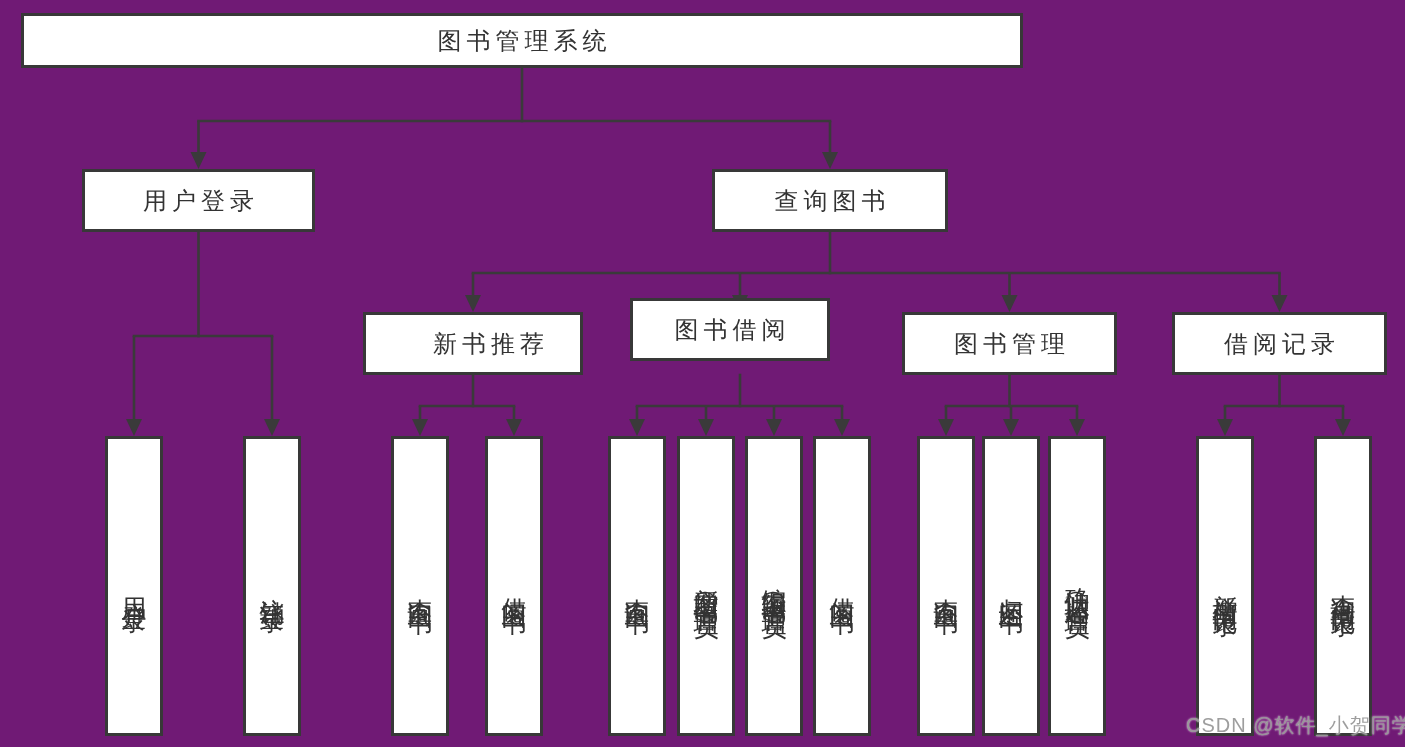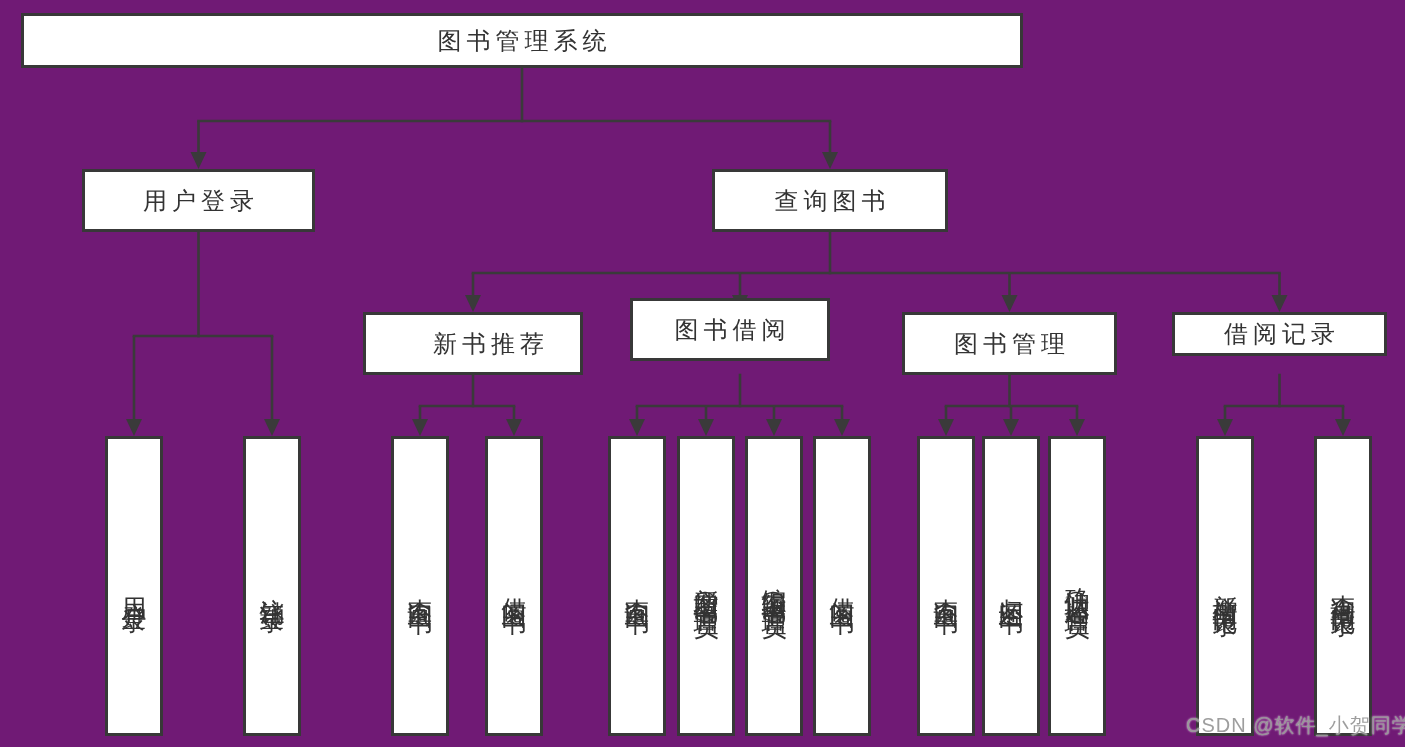--- a/index.html
+++ b/index.html
@@ -138,21 +138,21 @@
 
   <div class="node h-node" style="left:363px; top:312px; width:220px; height:63px;padding-left:36px;">
     <span>新书推荐</span>
   </div>
   <div class="node h-node" style="left:630px; top:298px; width:200px; height:63px;">
     <span>图书借阅</span>
   </div>
   <div class="node h-node" style="left:902px; top:312px; width:215px; height:63px;">
     <span>图书管理</span>
   </div>
-  <div class="node h-node" style="left:1172px; top:312px; width:215px; height:44px;">
+  <div class="node h-node" style="left:1172px; top:312px; width:215px; height:63px;">
     <span>借阅记录</span>
   </div>
 
   <div class="node v-node" style="left:105px; top:436px; width:58px; height:300px;">
     <span>用户登录</span>
   </div>
   <div class="node v-node" style="left:243px; top:436px; width:58px; height:300px;">
     <span>注销登录</span>
   </div>
 

